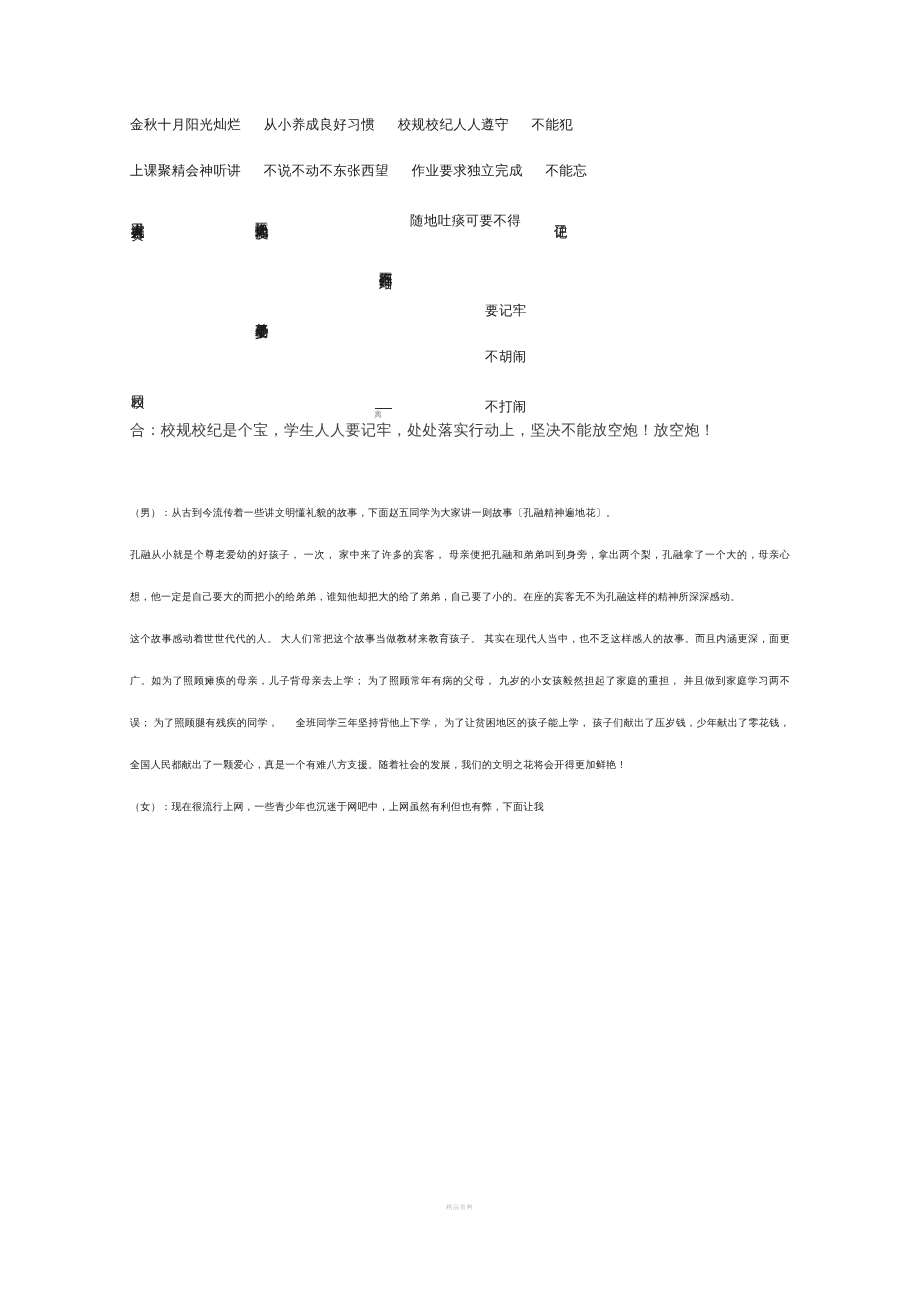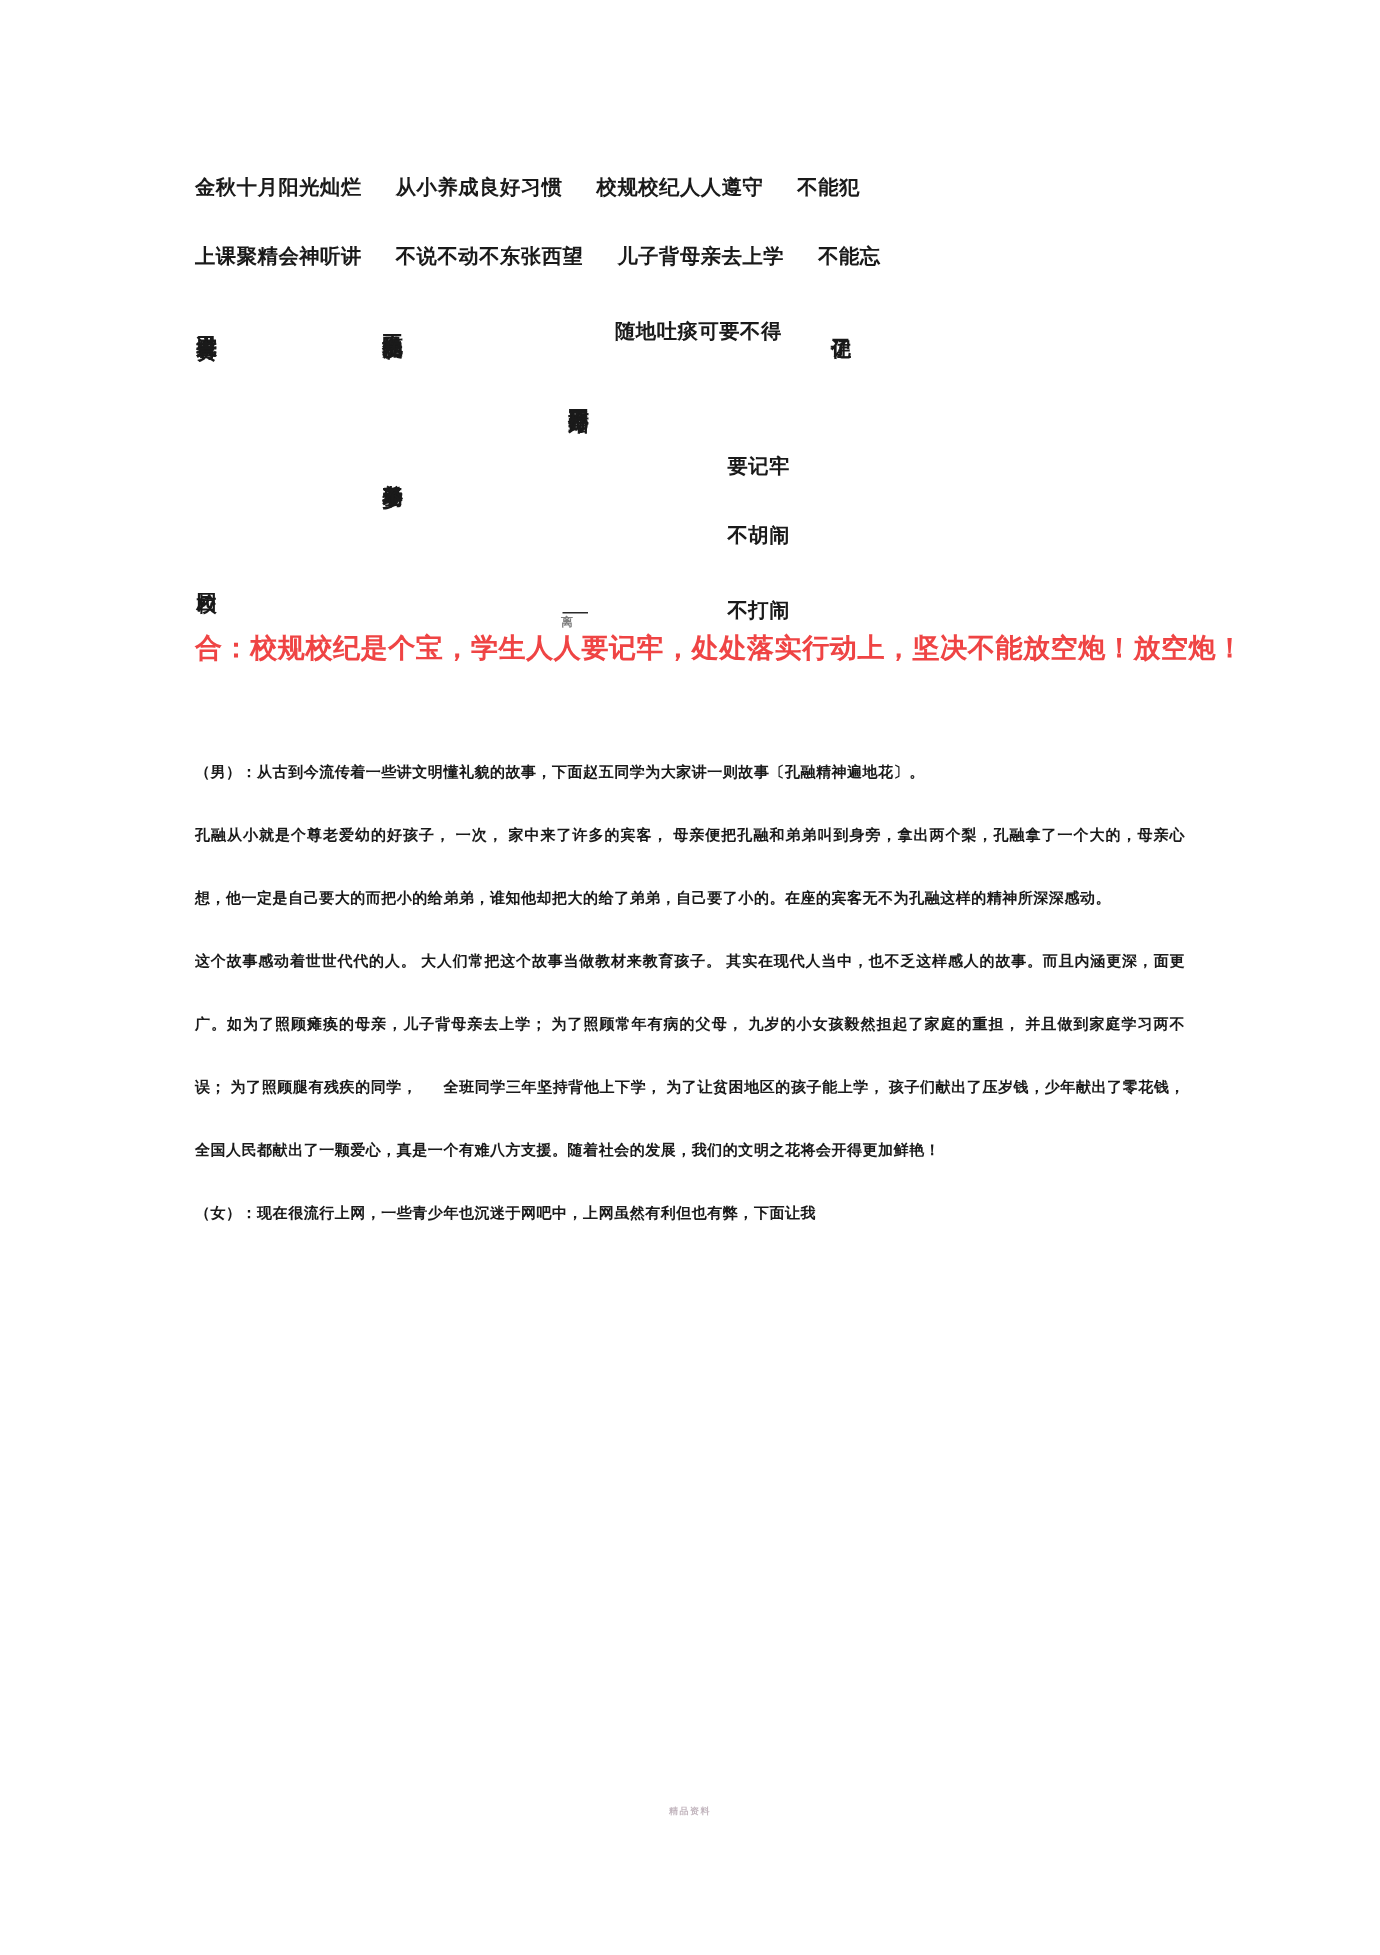--- a/index.html
+++ b/index.html
@@ -12,21 +12,20 @@
     font-family: "Liberation Serif", "DejaVu Serif", serif;
     color: #000000;
   }
   .page {
     position: relative;
     width: 920px;
     height: 1303px;
     background: #ffffff;
     overflow: hidden;
     margin: 0 auto;
-    font-weight: bold;
   }
   .content {
     position: absolute;
     left: 130px;
     top: 118px;
     width: 660px;
   }
 
   
   .slogan-line {
@@ -87,25 +86,25 @@
     left: 244px;
     top: 199px;
     font-size: 8px;
     color: #555;
     opacity: .75;
     line-height: 1;
   }
 
   
   .he-line {
-    font-size: 18px;
+    font-size: 15px;
     line-height: 1;
     letter-spacing: 0.4px;
     margin-top: -4px;
-    color: #ef4444;
+    color: #404040;
     white-space: pre;
   }
 
   
   .para {
     font-size: 10px;
     line-height: 42px;
     letter-spacing: 0.35px;
     color: #1a1a1a;
     text-align: justify;
@@ -125,21 +124,21 @@
     opacity: .85;
   }
 </style>
 </head>
 <body>
 
 <div class="page">
   <div class="content">
 
     <div class="slogan-line">金秋十月阳光灿烂      从小养成良好习惯      校规校纪人人遵守      不能犯</div>
-    <div class="slogan-line">上课聚精会神听讲      不说不动不东张西望      儿子背母亲去上学      不能忘</div>
+    <div class="slogan-line">上课聚精会神听讲      不说不动不东张西望      作业要求独立完成      不能忘</div>
 
     <div class="vblock">
       <div class="vcol c1a">讲究卫生人人有责</div>
       <div class="vcol c1b">校园</div>
       <div class="vcol c2a">不随地扔果皮和</div>
       <div class="vcol c2b">尊老爱幼少不了</div>
       <div class="vcol c3">不打不骂团结好</div>
 
       <div class="hsnip s1">随地吐痰可要不得</div>
       <div class="vcol s2">记住了</div>

